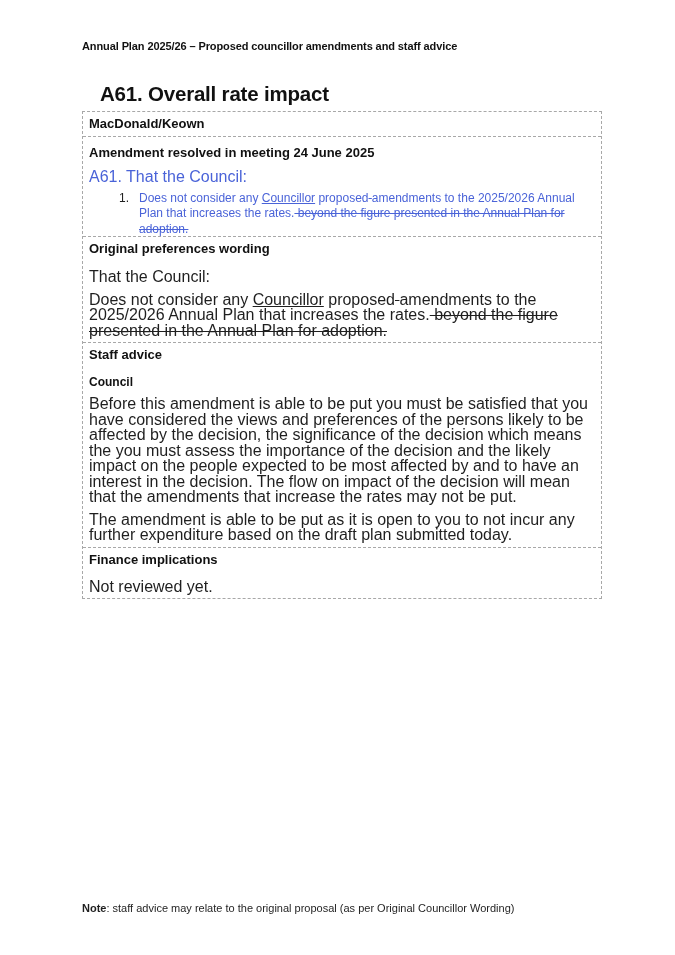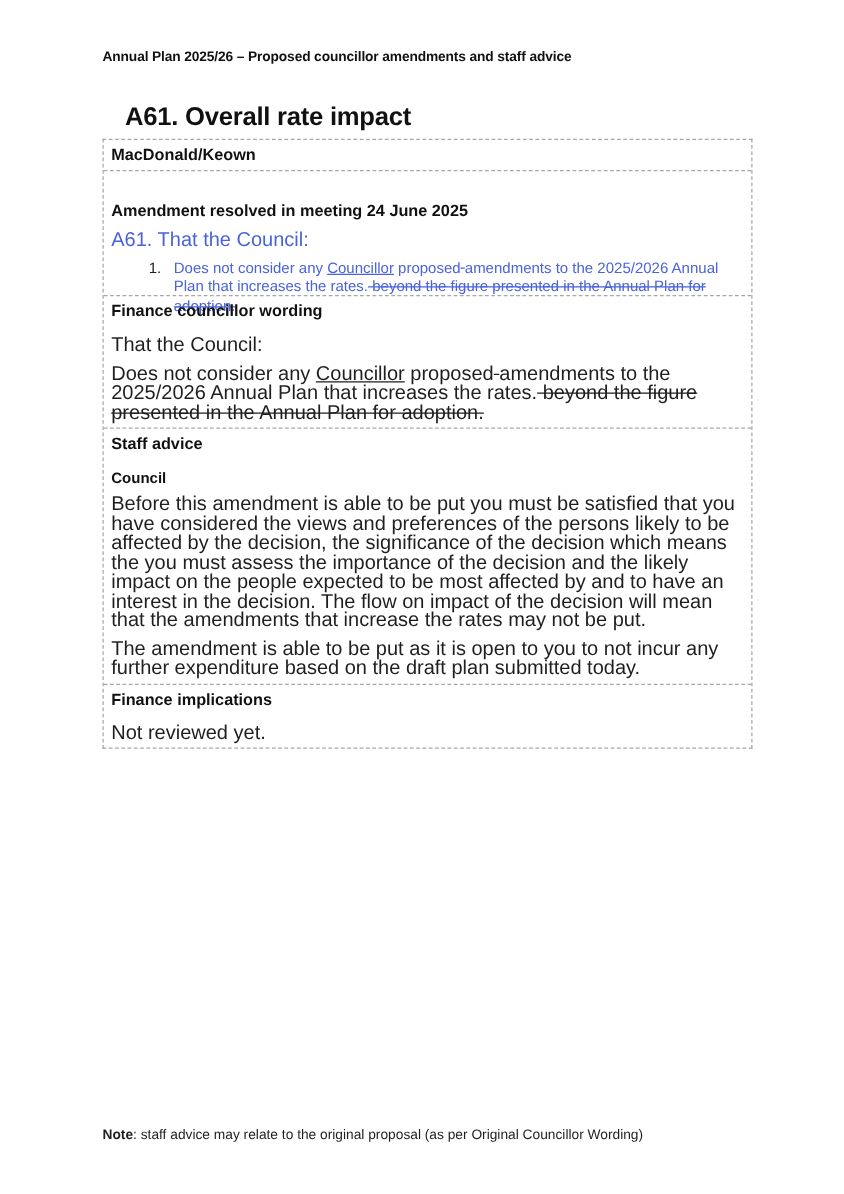--- a/index.html
+++ b/index.html
@@ -27,30 +27,30 @@
 
 <div class="page-header">Annual Plan 2025/26 – Proposed councillor amendments and staff advice</div>
 <div class="section-title">A61. Overall rate impact</div>
 
 <div class="doc-table">
   <div class="row">
     <div class="row-heading">MacDonald/Keown</div>
   </div>
 
   <div class="row row-amend">
-    <div class="row-heading" style="margin-top:20px">Amendment resolved in meeting 24 June 2025</div>
+    <div class="row-heading" style="margin-top:4px">Amendment resolved in meeting 24 June 2025</div>
     <div class="para blue" style="margin-top:8px">A61. That the Council:</div>
     <div class="list">
       <span class="list-num">1.</span>
       <span class="list-text blue"><span>Does not consider any </span><span class="u">Councillor</span><span> proposed</span><span class="s"> </span><span>amendments to the 2025/2026 Annual Plan that increases the rates.</span><span class="s"> beyond the figure presented in the Annual Plan for adoption.</span></span>
     </div>
   </div>
 
   <div class="row">
-    <div class="row-heading">Finance councillor wording</div>
+    <div class="row-heading">Original preferences wording</div>
     <div class="para" style="margin-top:12px">That the Council:</div>
     <div class="para"><span>Does not consider any </span><span class="u">Councillor</span><span> proposed</span><span class="s"> </span><span>amendments to the 2025/2026 Annual Plan that increases the rates.</span><span class="s"> beyond the figure presented in the Annual Plan for adoption.</span></div>
   </div>
 
   <div class="row">
     <div class="row-heading">Staff advice</div>
     <div class="subheading">Council</div>
     <div class="para" style="margin-top:6px">Before this amendment is able to be put you must be satisfied  that you have considered the views and preferences of the persons likely to be affected by the decision, the significance of the decision which means the you must assess the importance of the decision and the likely impact on the people expected to be most affected by and to have an interest in the decision. The flow on impact of the decision will mean that the amendments that increase the rates may not be put.</div>
     <div class="para">The amendment is able to be put as it is open to you to not incur any further expenditure based on the draft plan submitted today.</div>
   </div>

